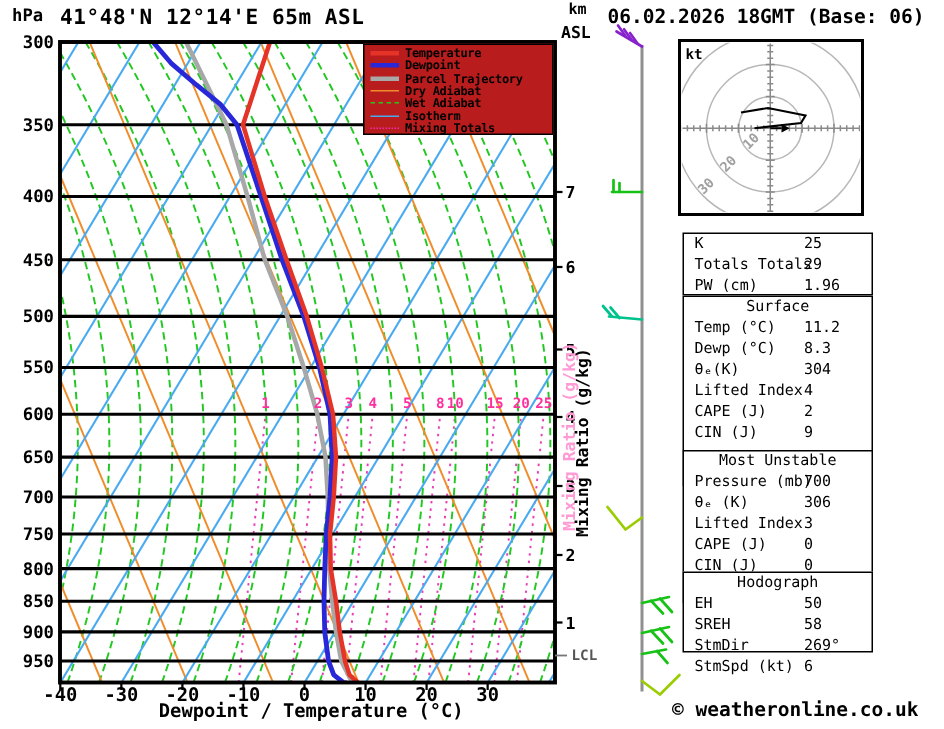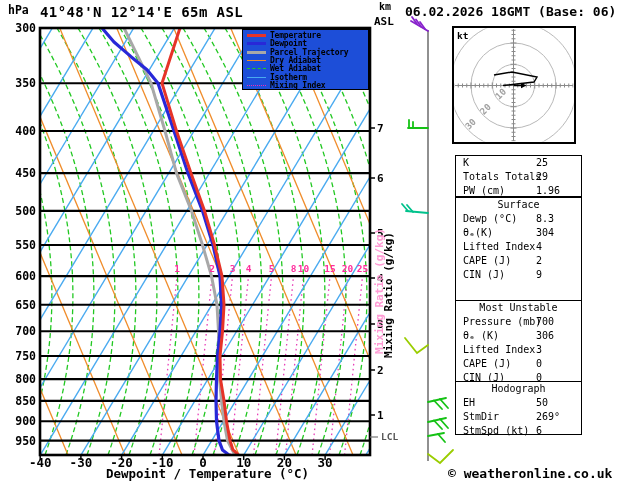--- a/index.html
+++ b/index.html
@@ -11,21 +11,21 @@
   
   #station-title{left:40px;top:4px;font-size:14px;letter-spacing:.4px;}
   #run-datetime{left:405px;top:4px;font-size:13px;}
   #hpa-label{left:8px;top:3px;font-size:11.5px;}
   #km-label{left:379px;top:1px;font-size:10px;}
   #asl-label{left:374px;top:15px;font-size:11px;}
   #x-axis-title{left:95px;top:466px;width:225px;text-align:center;font-size:12.5px;}
   #copyright{left:448px;top:466px;font-size:13px;}
   
   #legend-box{left:242px;top:28.5px;width:127px;height:61px;border:1.5px solid #000;
-              background:#1d4ed8;box-sizing:border-box;padding-top:2px;}
+              background:#b91c1c;box-sizing:border-box;padding-top:2px;}
   .legend-row{display:flex;align-items:center;height:8.3px;padding-left:4px;}
   .legend-swatch{width:19px;margin-right:4px;flex:0 0 19px;}
   .legend-label{font-size:8px;font-weight:bold;letter-spacing:-.2px;}
   
   .tbox{position:absolute;left:455px;width:127px;border:1.5px solid #000;background:#fff;
         box-sizing:border-box;font-size:10px;}
   .trow{position:relative;height:14px;line-height:14px;padding-left:7px;}
   .tval{position:absolute;left:80px;top:0;}
   .ttitle{height:14px;line-height:14px;text-align:center;}
 </style>
@@ -339,46 +339,48 @@
       <div class="legend-row">
         <span class="legend-swatch" style="border-top: 1.5px dashed rgb(34, 200, 34);"></span>
         <span class="legend-label">Wet Adiabat</span>
       </div>
       <div class="legend-row">
         <span class="legend-swatch" style="border-top: 1.5px solid rgb(73, 170, 240);"></span>
         <span class="legend-label">Isotherm</span>
       </div>
       <div class="legend-row">
         <span class="legend-swatch" style="border-top: 1.5px dotted rgb(238, 44, 180);"></span>
-        <span class="legend-label">Mixing Index</span>
+        <span class="legend-label">Mixing Totals</span>
       </div>
     </div>
 
   <div id="table-container">
       <div class="tbox" style="top: 155px; height: 42px;">
         <div class="trow"><span>K</span><span class="tval">25</span></div>
         <div class="trow"><span>Totals Totals</span><span class="tval">29</span></div>
         <div class="trow"><span>PW (cm)</span><span class="tval">1.96</span></div>
       </div>
       <div class="tbox" style="top: 196.5px; height: 127px;">
         <div class="ttitle">Surface</div>
+        <div class="trow"><span>Temp (°C)</span><span class="tval">11.2</span></div>
         <div class="trow"><span>Dewp (°C)</span><span class="tval">8.3</span></div>
         <div class="trow"><span>θₑ(K)</span><span class="tval">304</span></div>
         <div class="trow"><span>Lifted Index</span><span class="tval">4</span></div>
         <div class="trow"><span>CAPE (J)</span><span class="tval">2</span></div>
         <div class="trow"><span>CIN (J)</span><span class="tval">9</span></div>
       </div>
       <div class="tbox" style="top: 299.5px; height: 102px;">
         <div class="ttitle">Most Unstable</div>
         <div class="trow"><span>Pressure (mb)</span><span class="tval">700</span></div>
         <div class="trow"><span>θₑ (K)</span><span class="tval">306</span></div>
         <div class="trow"><span>Lifted Index</span><span class="tval">3</span></div>
         <div class="trow"><span>CAPE (J)</span><span class="tval">0</span></div>
         <div class="trow"><span>CIN (J)</span><span class="tval">0</span></div>
       </div>
       <div class="tbox" style="top: 381px; height: 54px;">
         <div class="ttitle">Hodograph</div>
         <div class="trow"><span>EH</span><span class="tval">50</span></div>
+        <div class="trow"><span>SREH</span><span class="tval">58</span></div>
         <div class="trow"><span>StmDir</span><span class="tval">269°</span></div>
         <div class="trow"><span>StmSpd (kt)</span><span class="tval">6</span></div>
       </div>
     </div>
 </div>
 
 </body></html>

